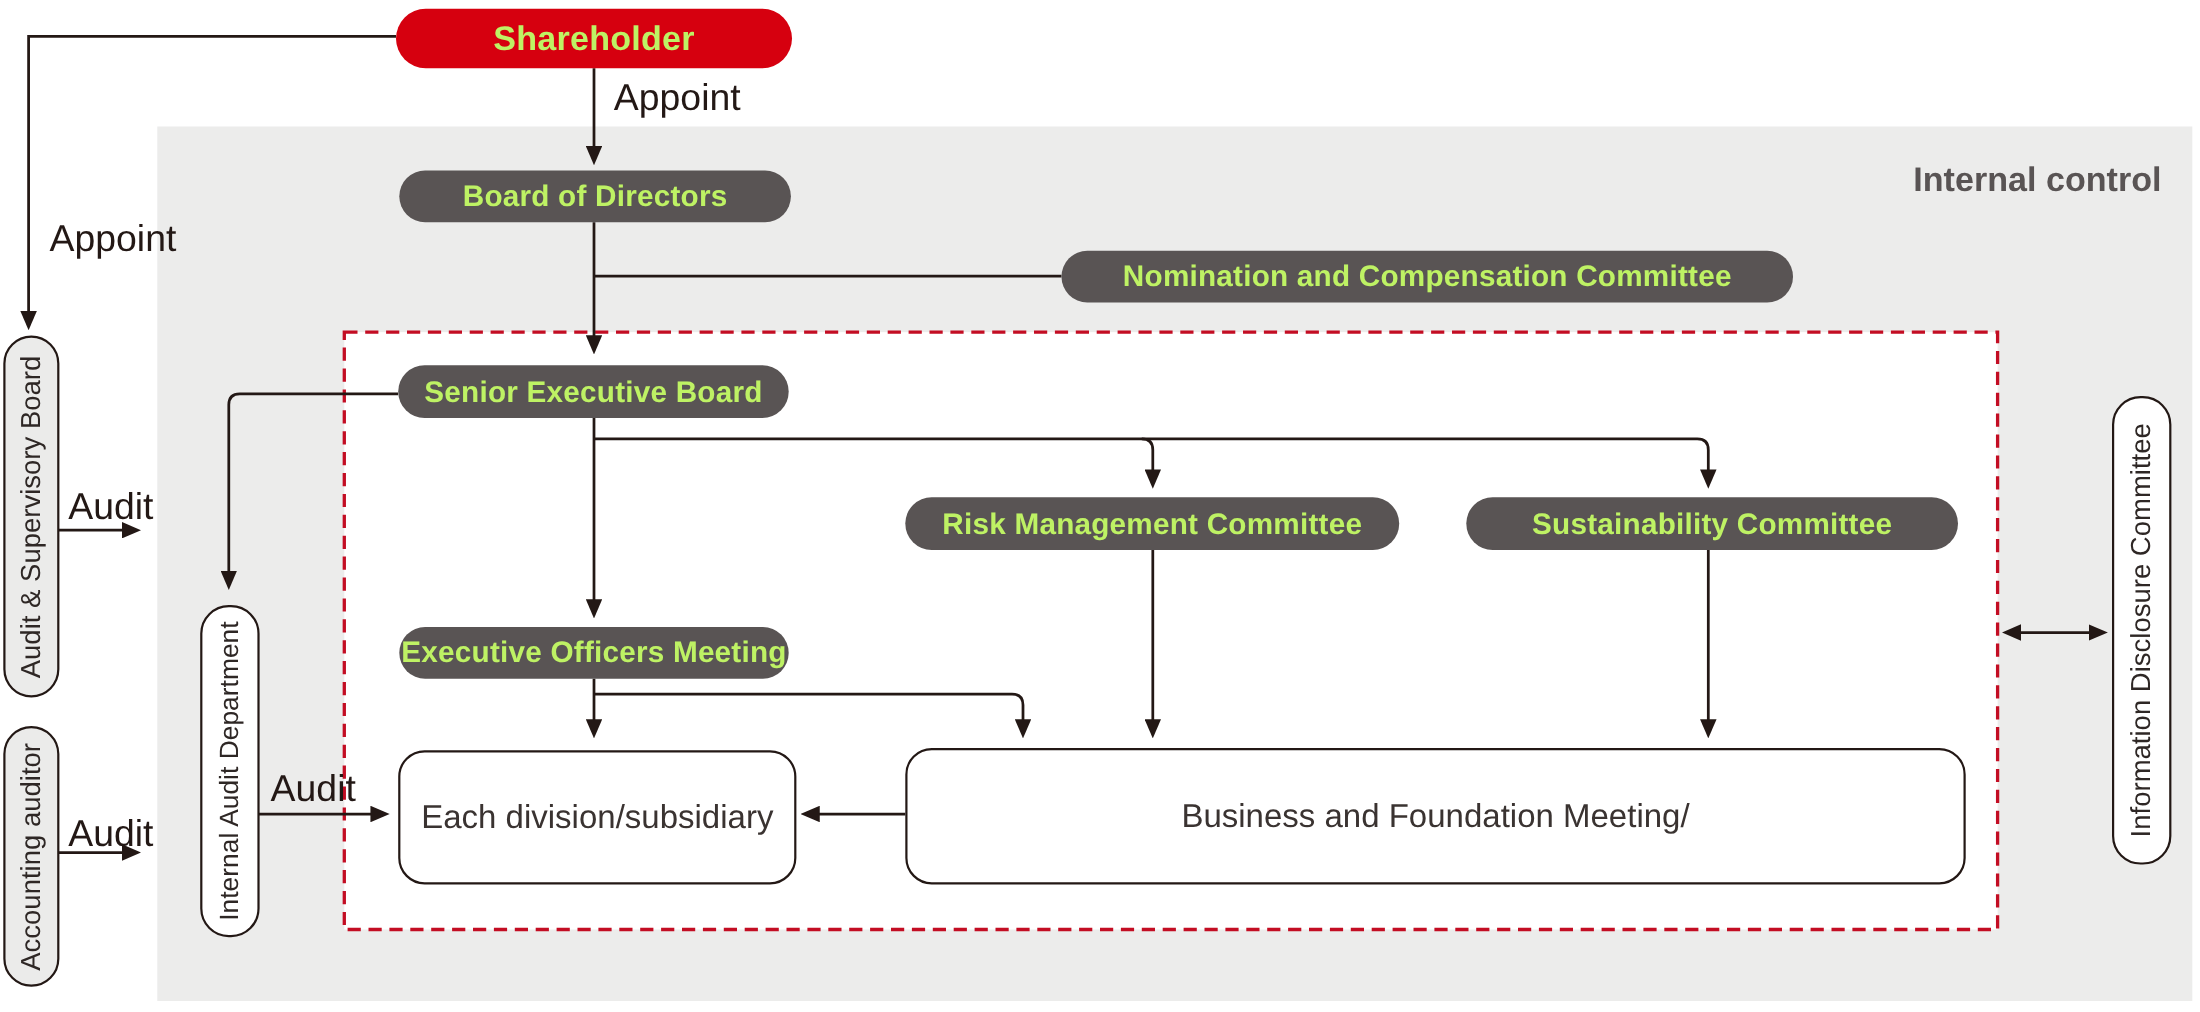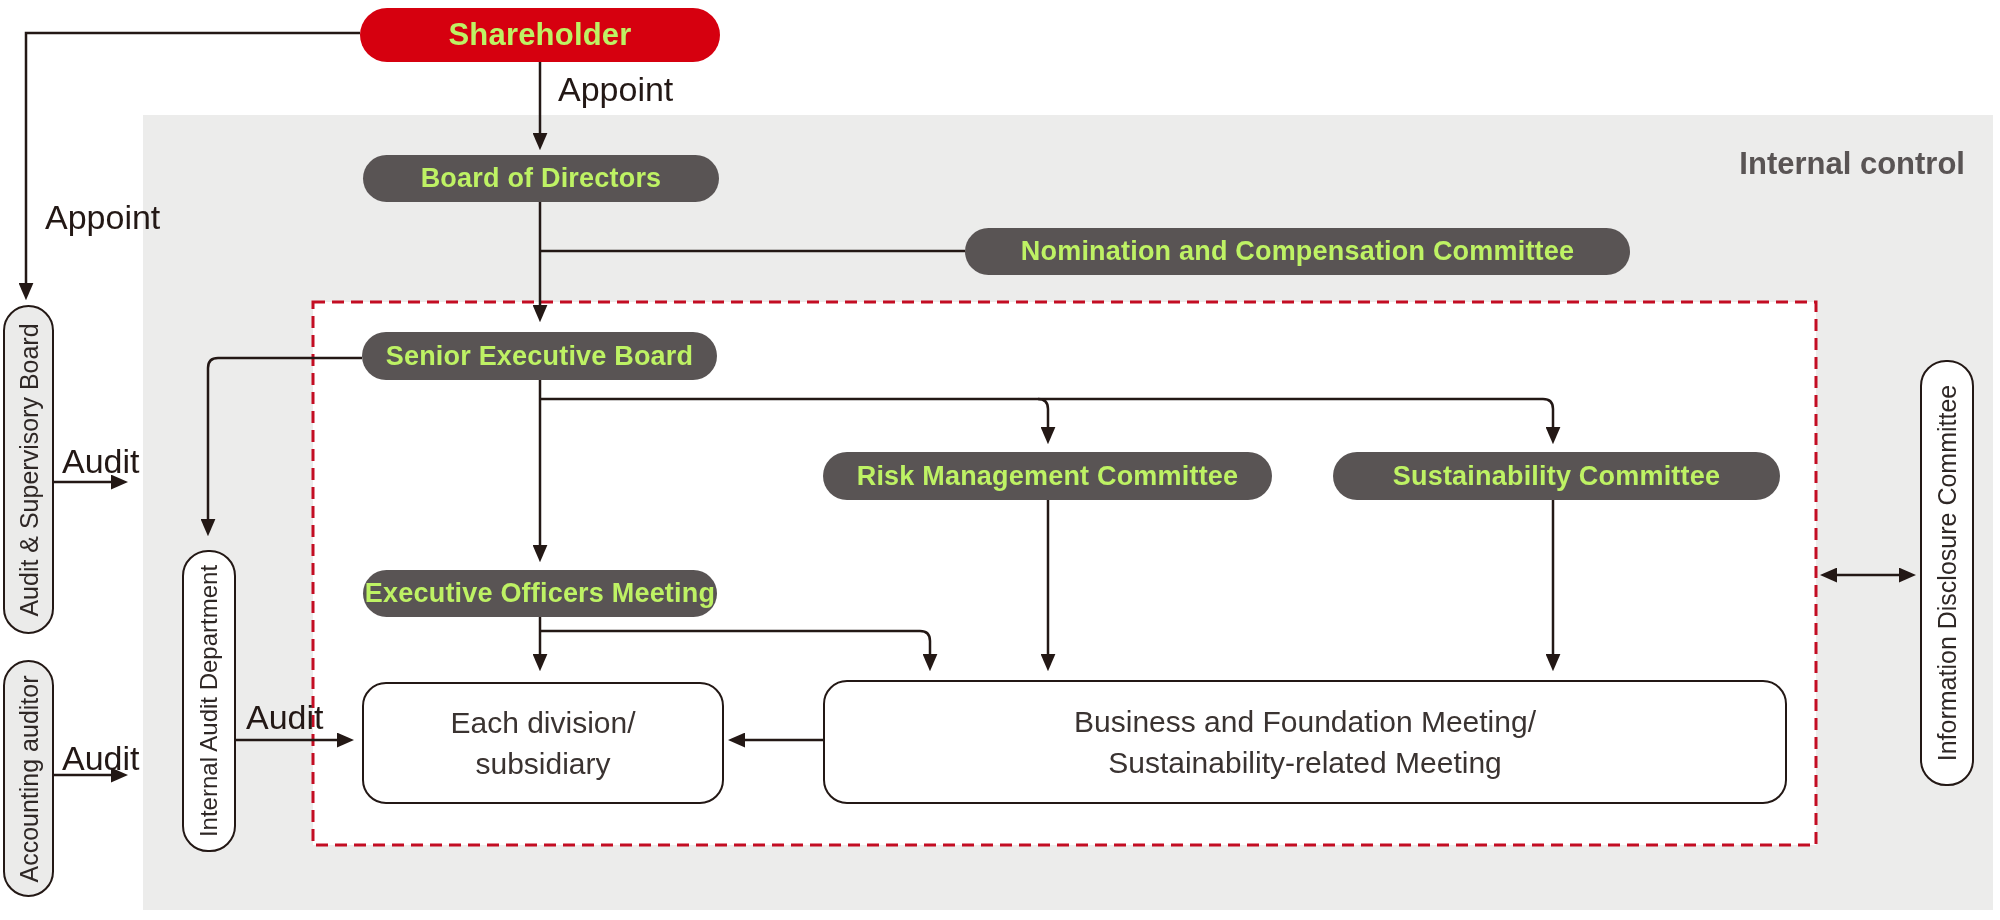--- a/index.html
+++ b/index.html
@@ -24,21 +24,21 @@
     background:#fff;
   }
   .wires{position:absolute;left:0;top:0;width:2000px;height:920px;}
   .pill{
     position:absolute;display:flex;align-items:center;justify-content:center;
     background:var(--pill-gray);color:#bef264;font-weight:bold;font-size:27px;
     border-radius:26px;letter-spacing:0.2px;
   }
   .pill.red{background:var(--accent-red);font-size:31px;border-radius:28px;}
   .wbox{
-    position:absolute;display:flex;flex-direction:column;align-items:center;justify-content:center;
+    position:absolute;display:flex;flex-direction:row;align-items:center;justify-content:center;
     background:#fff;border:2.5px solid var(--line-black);border-radius:24px;
     color:var(--box-text);font-size:30px;line-height:41px;text-align:center;
   }
   .vpill{
     position:absolute;background:#fff;border:2.2px solid var(--line-black);
     border-radius:26px;
   }
   .vpill.gray{background:#ebebea;}
   .vpill .vtext{
     position:absolute;left:50%;top:50%;
@@ -120,21 +120,20 @@
   <div class="pill n-risk">Risk Management Committee</div>
   <div class="pill n-sustain">Sustainability Committee</div>
   <div class="pill n-exec">Executive Officers Meeting</div>
 
   <div class="wbox b-division">
     <span>Each division/</span>
     <span>subsidiary</span>
   </div>
   <div class="wbox b-business">
     <span>Business and Foundation Meeting/</span>
-    <span>Sustainability-related Meeting</span>
   </div>
 
   <div class="vpill gray v-asb">
     <span class="vtext">Audit &amp; Supervisory Board</span>
   </div>
   <div class="vpill gray v-acc">
     <span class="vtext">Accounting auditor</span>
   </div>
   <div class="vpill v-iad">
     <span class="vtext">Internal Audit Department</span>

